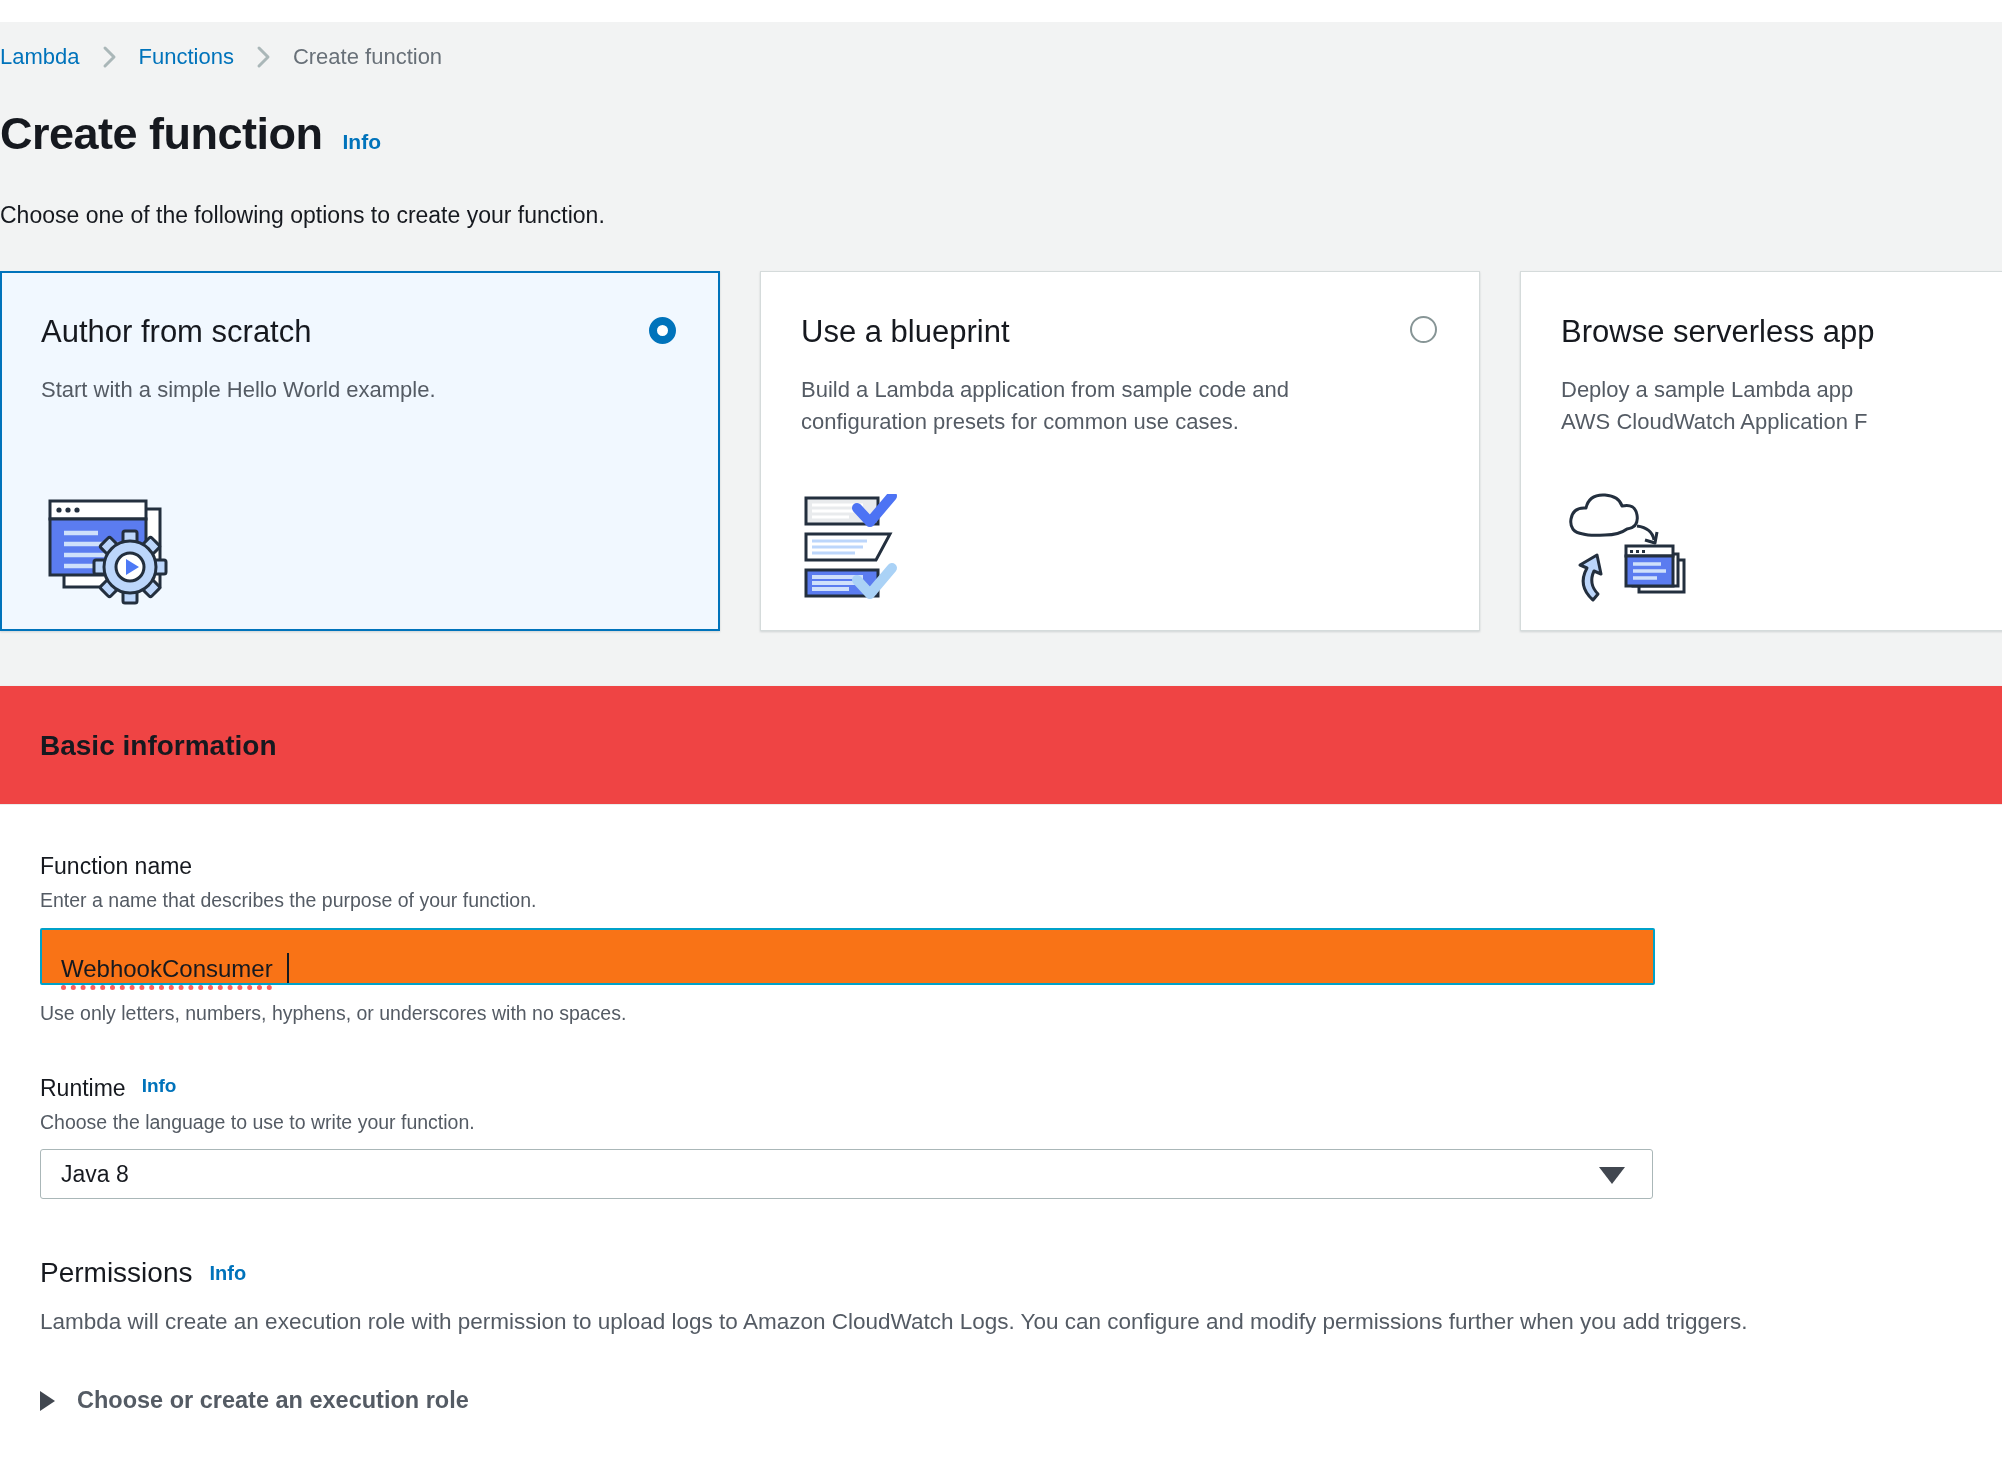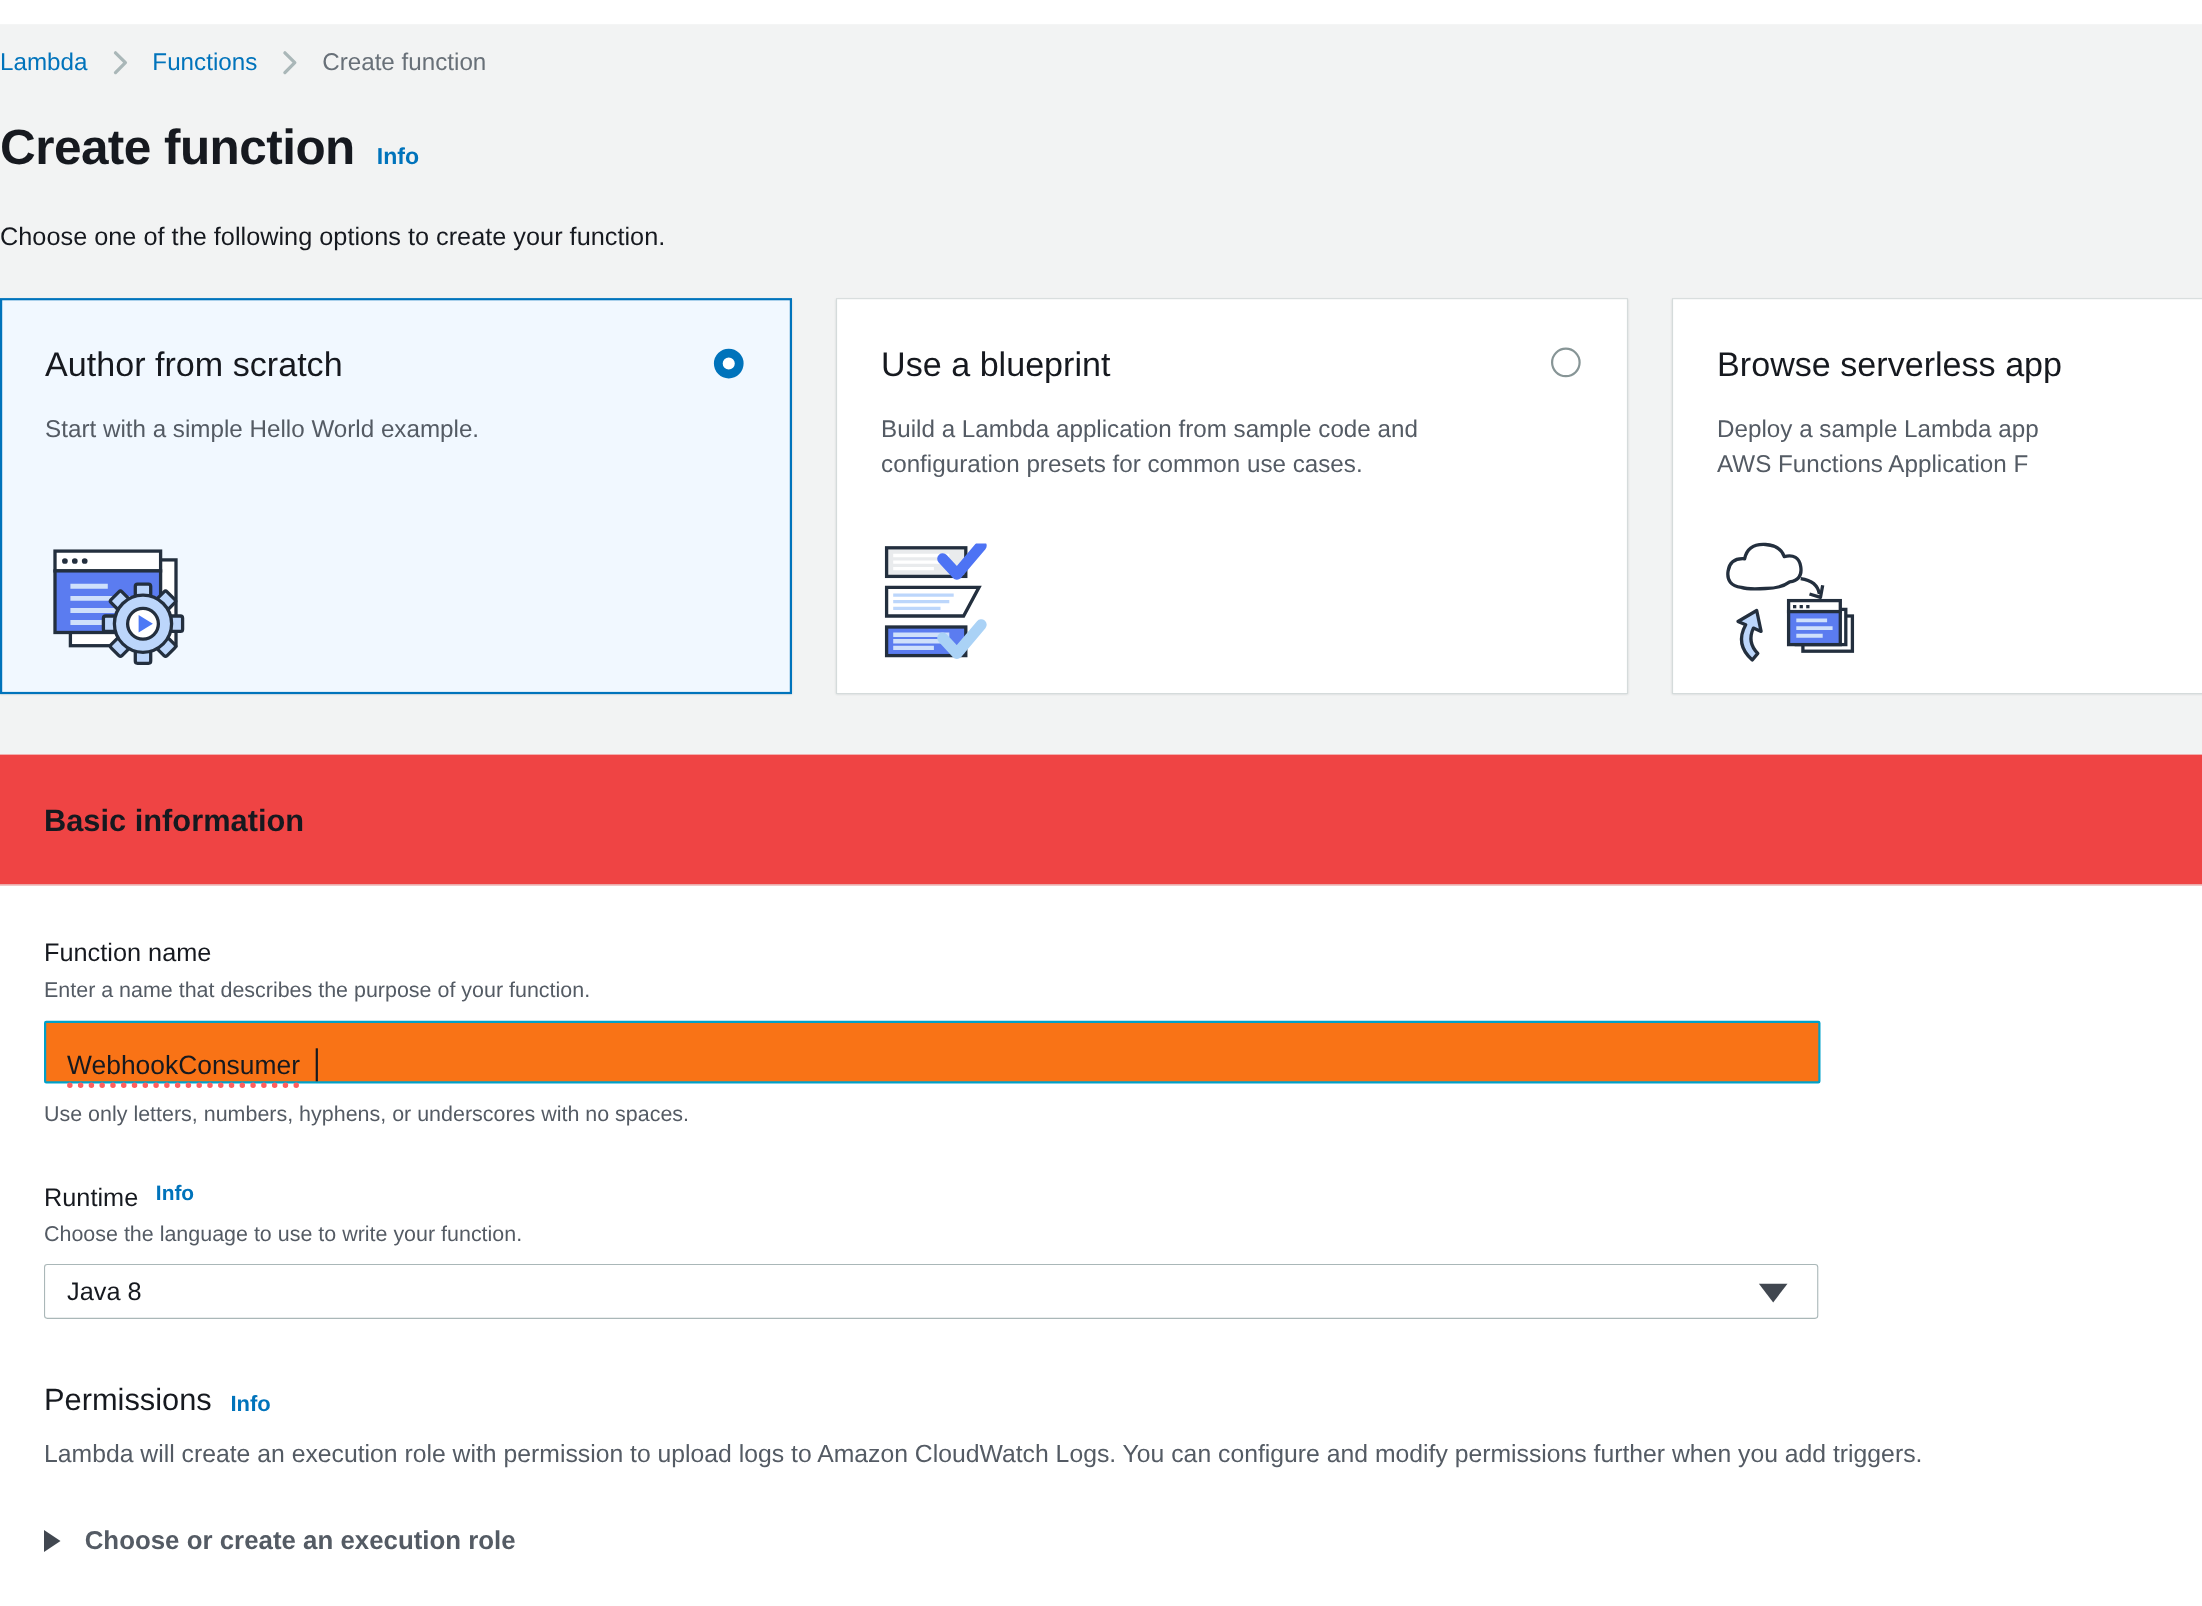--- a/index.html
+++ b/index.html
@@ -108,21 +108,21 @@
   .select-arrow {
     position:absolute; right:27px; top:17px;
     width:0; height:0;
     border-left:13px solid transparent;
     border-right:13px solid transparent;
     border-top:17px solid #414750;
   }
 
   .permissions-block { margin-top:58px; }
   .permissions-title { font-size:28px; font-weight:400; color:#16191f; }
-  .permissions-title-row { display:flex; align-items:flex-end; }
+  .permissions-title-row { display:flex; align-items:center; }
   .permissions-title-row .info-link { font-size:20px; margin-left:17px; }
   .permissions-desc { margin-top:20px; font-size:22.5px; color:#545b64; }
 
   .expander { margin-top:52px; display:flex; align-items:center; cursor:pointer; }
   .expander-triangle {
     width:0; height:0;
     border-top:10px solid transparent;
     border-bottom:10px solid transparent;
     border-left:15px solid #414750;
     margin-right:22px;
@@ -227,21 +227,21 @@
         <line x1="11" y1="89" x2="62" y2="89" stroke="#cfe0fb" stroke-width="4"></line>
         <line x1="11" y1="95" x2="48" y2="95" stroke="#cfe0fb" stroke-width="4"></line>
         <path d="M56,86 l13,14 l22,-26" fill="none" stroke="#aad2f6" stroke-width="10" stroke-linecap="round" stroke-linejoin="round"></path>
       </svg>
     </div>
 
     <div class="card">
       <div class="card-title" style="white-space:nowrap;">Browse serverless app</div>
       <p class="card-desc nowrap">
         <span>Deploy a sample Lambda app</span><br>
-        <span>AWS Functions Application F</span>
+        <span>AWS CloudWatch Application F</span>
       </p>
       <svg class="card-icon" width="135" height="118" viewBox="0 0 135 118">
         <path d="M22,46 q-14,-2 -12,-15 q2,-12 15,-11 q3,-14 19,-13 q14,1 17,11 q13,-3 15,9 q2,12 -10,14 q-8,6 -22,6 q-16,1 -22,-1 z" fill="#ffffff" stroke="#232f3e" stroke-width="3" stroke-linejoin="round"></path>
         <path d="M76,38 q15,2 17,14" fill="none" stroke="#232f3e" stroke-width="3"></path>
         <polyline points="84,52 94,55 96,44" fill="none" stroke="#232f3e" stroke-width="3" stroke-linejoin="round"></polyline>
         <path d="M32,112 q-16,-14 -6,-32 l-7,-3 l17,-10 l4,19 l-7,-3 q-6,13 4,23 z" fill="#bcd6fb" stroke="#232f3e" stroke-width="3" stroke-linejoin="round"></path>
         <rect x="78" y="72" width="45" height="32" fill="#ffffff" stroke="#232f3e" stroke-width="3"></rect>
         <rect x="72" y="66" width="45" height="32" fill="#ffffff" stroke="#232f3e" stroke-width="3"></rect>
         <rect x="65" y="58" width="47" height="10" fill="#ffffff" stroke="#232f3e" stroke-width="3"></rect>
         <rect x="69" y="62" width="3" height="3" fill="#232f3e"></rect>

